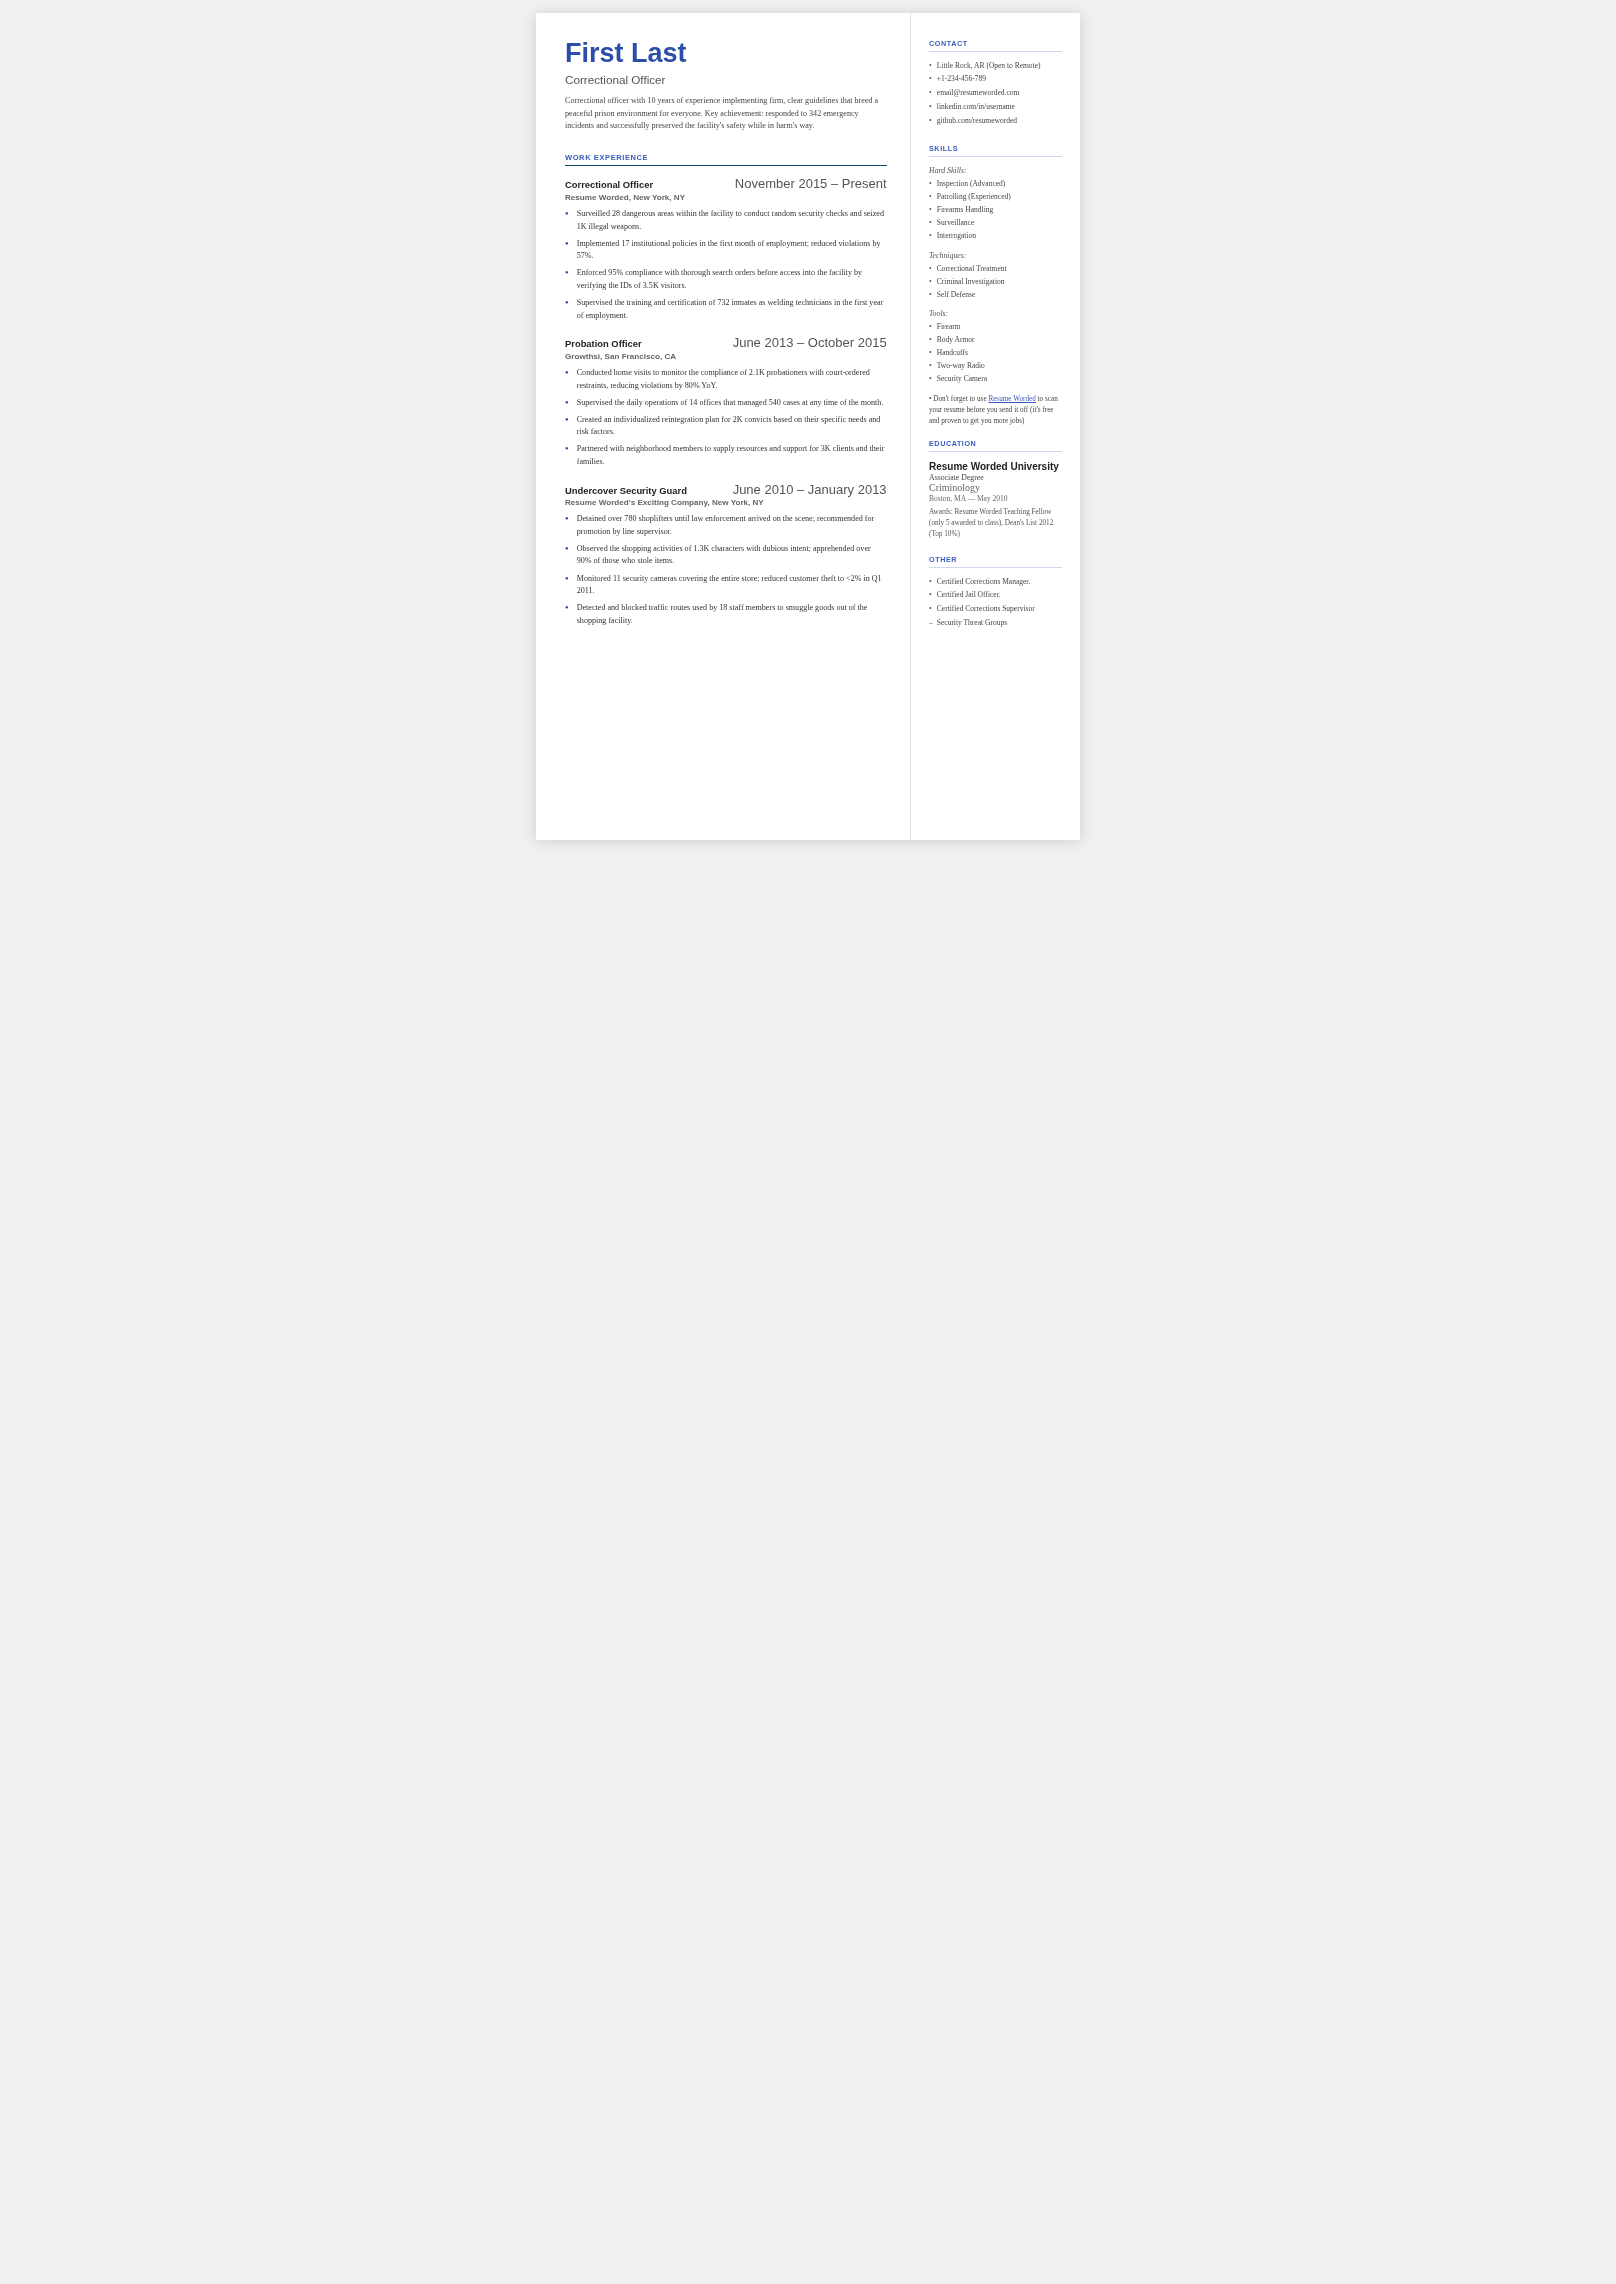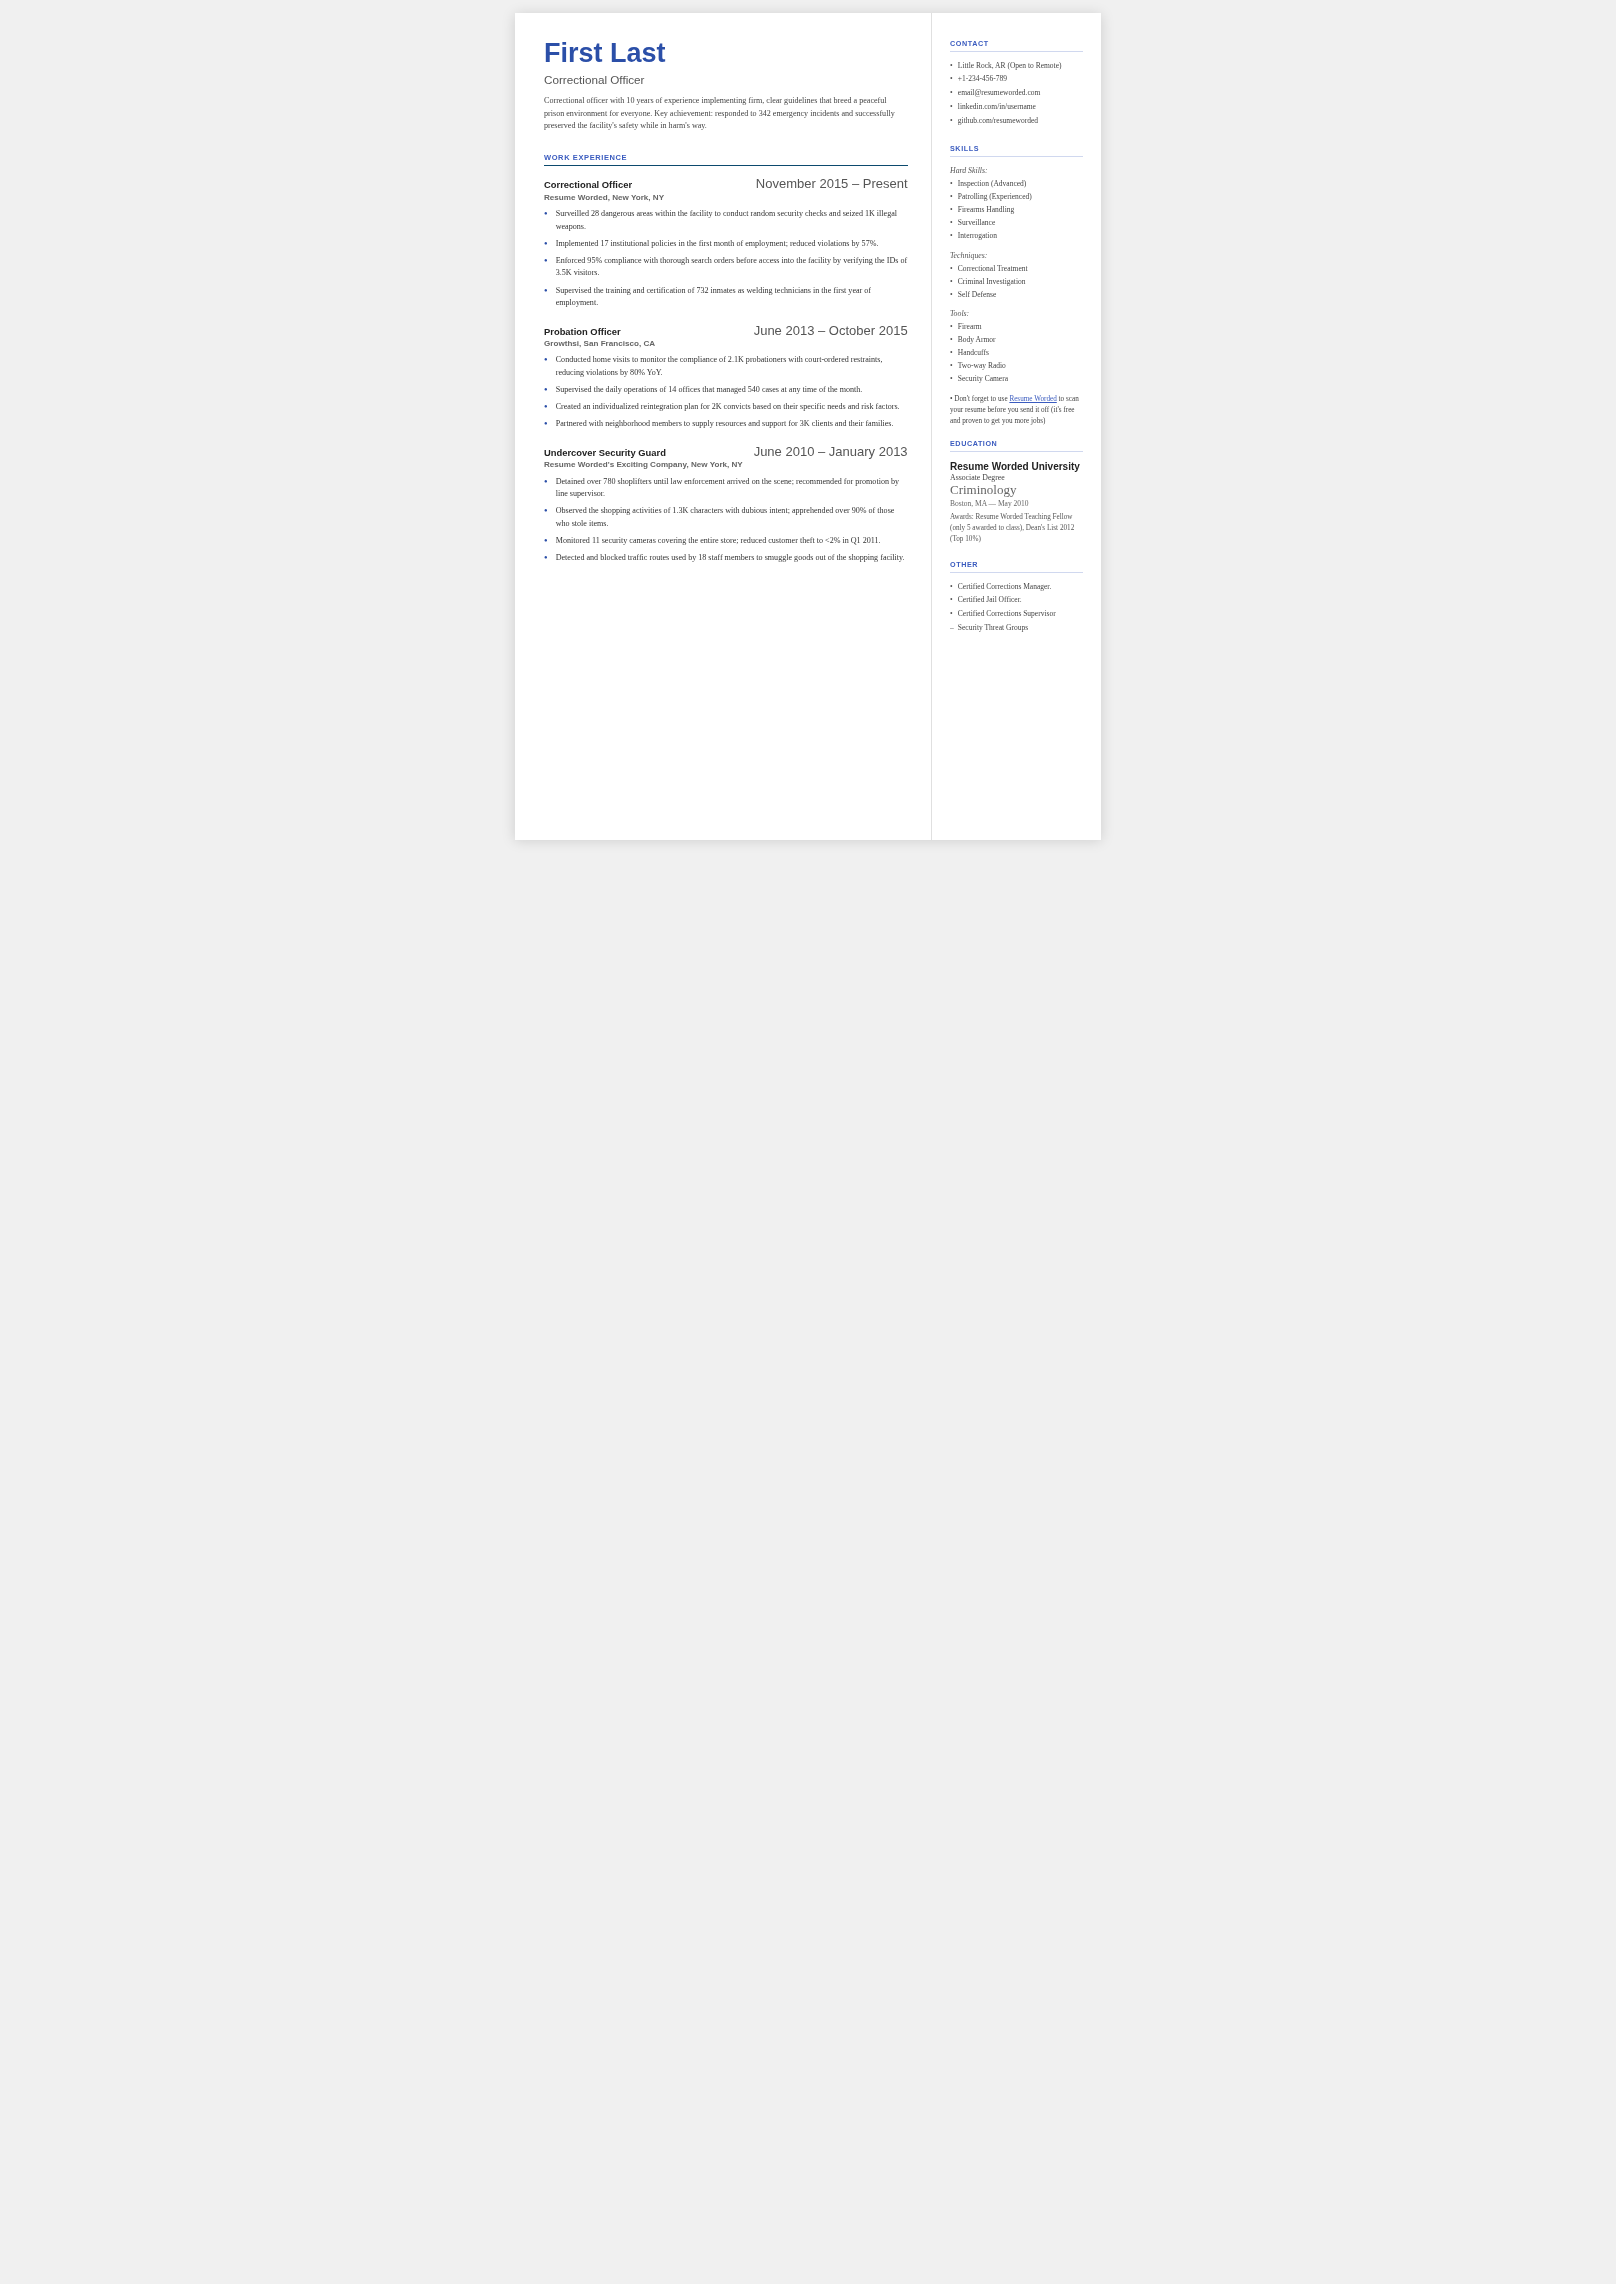--- a/index.html
+++ b/index.html
@@ -6,21 +6,21 @@
     body {
       font-family: 'Georgia', serif;
       background: #f0f0f0;
       display: flex;
       justify-content: center;
       align-items: flex-start;
       padding: 13px;
     }
     .resume-page {
       background: #fff;
-      width: 586px;
+      width: 544px;
       min-height: 827px;
       display: flex;
       flex-direction: row;
       box-shadow: 0 1.3px 13px rgba(0,0,0,0.15);
     }
     
     .left-col {
       flex: 1;
       padding: 26px 23.4px 26px 29px;
       border-right: 0.7px solid #e0e0e0;
@@ -183,21 +183,21 @@
       color: #222;
       font-family: 'Arial', sans-serif;
       margin-bottom: 0.7px;
     }
     .edu-degree {
       font-size: 7.8px;
       color: #444;
       margin-bottom: 0.7px;
     }
     .edu-field {
-      font-size: 13px;
+      font-size: 10px;
       color: #666;
       margin-bottom: 0.7px;
     }
     .edu-location {
       font-size: 7.5px;
       color: #666;
       margin-bottom: 3.9px;
     }
     .edu-awards {
       font-size: 7.2px;

